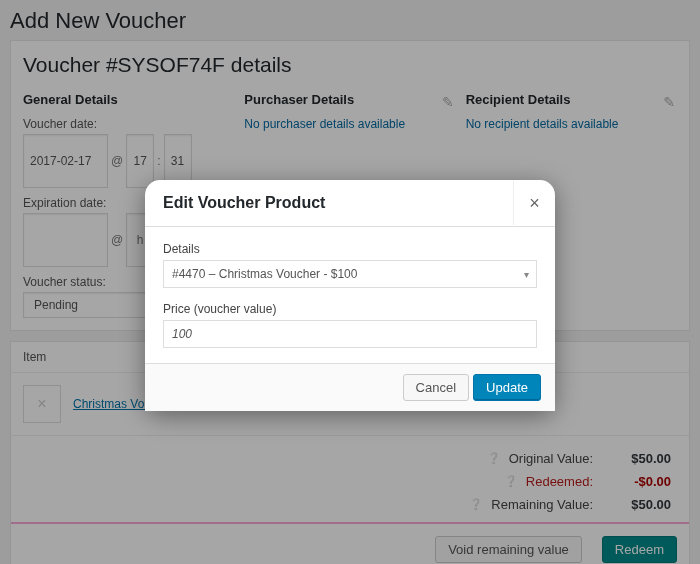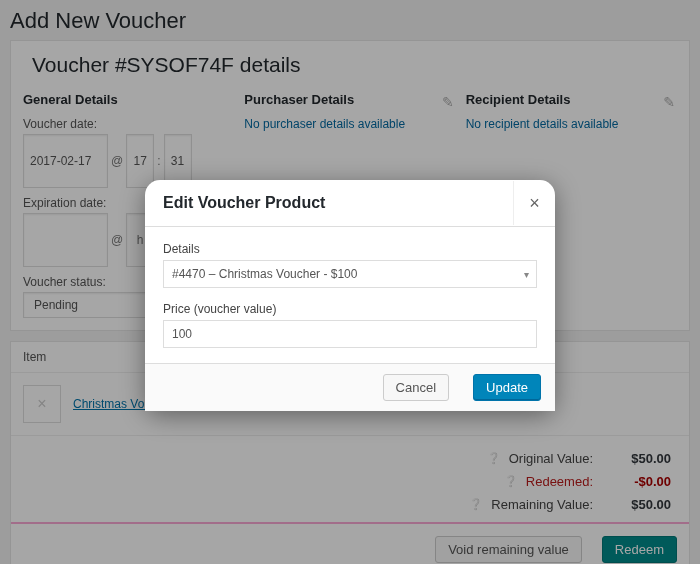--- a/index.html
+++ b/index.html
@@ -1,20 +1,20 @@
 <!DOCTYPE html>
 <html><head>
 <meta charset="utf-8">
 <style>
 * { box-sizing: border-box; margin: 0; padding: 0; }
 body { font-family: -apple-system, BlinkMacSystemFont, "Segoe UI", Helvetica, Arial, sans-serif; background: #f1f1f1; width: 700px; height: 564px; overflow: hidden; position: relative; color: #32373c; font-size: 13px; }
 .page { padding: 0 10px; }
 h1.page-title { font-size: 22px; font-weight: 400; color: #23282d; padding: 8px 0 6px; }
 .panel { background: #fff; border: 1px solid #e5e5e5; padding: 12px; margin-bottom: 10px; }
-.voucher-title { font-size: 21px; font-weight: 300; color: #23282d; margin-bottom: 15px; margin-left: 9px; }
+.voucher-title { font-size: 21px; font-weight: 300; color: #23282d; margin-bottom: 15px; }
 .cols { display: flex; gap: 10px; }
 .col { flex: 1; position: relative; }
 .col h3 { font-size: 13px; font-weight: 600; color: #23282d; margin-bottom: 10px; }
 .sub { font-size: 12px; color: #0369a1; }
 label.small { font-size: 12px; color: #555; display: block; margin-bottom: 3px; }
 input.txt, select.sel { border: 1px solid #ddd; background: #fff; padding: 19px 6px; font-size: 12px; color: #555; box-shadow: inset 0 1px 2px rgba(0,0,0,0.07); }
 input.date { width: 85px; }
 input.tiny { width: 28px; text-align: center; }
 .sep { font-size: 12px; color: #777; padding: 0 3px; }
 .field-row { display: flex; align-items: center; margin-bottom: 8px; }
@@ -39,22 +39,22 @@
 .overlay { position: absolute; inset: 0; background: rgba(0,0,0,0.35); display: flex; align-items: flex-start; justify-content: center; padding-top: 180px; }
 .modal { background: #fff; width: 410px; border-radius: 15px; box-shadow: 0 5px 25px rgba(0,0,0,0.4); }
 .modal-head { display: flex; align-items: center; justify-content: space-between; padding: 14px 18px; border-bottom: 1px solid #ddd; }
 .modal-head h2 { font-size: 16px; font-weight: 600; color: #23282d; }
 .close { font-size: 18px; color: #666; cursor: pointer; padding: 0 6px; border-left: 1px solid #eee; line-height: 44px; margin: -14px -18px -14px 0; width: 42px; text-align: center; }
 .modal-body { padding: 15px 18px; }
 .mod-label { font-size: 12px; color: #444; display: block; margin-bottom: 4px; }
 .mod-select { width: 100%; border: 1px solid #ddd; padding: 6px 24px 6px 8px; font-size: 12px; background: #fff; position: relative; color: #555; }
 .mod-select-wrap { position: relative; margin-bottom: 14px; }
 .mod-select-wrap::after { content: "▾"; position: absolute; right: 8px; top: 50%; transform: translateY(-50%); color: #888; font-size: 10px; pointer-events: none; }
-.mod-input { width: 100%; border: 1px solid #ddd; padding: 6px 8px; font-size: 12px; color: #555; }
-.modal-foot { display: flex; justify-content: flex-end; gap: 24px; padding: 10px 14px; border-top: 1px solid #ddd; background: #fafafa; }
+.mod-input { width: 100%; border: 1px solid #ddd; padding: 6px 8px; font-size: 12px; color: #555; font-style: italic; }
+.modal-foot { display: flex; justify-content: flex-end; gap: 4px; padding: 10px 14px; border-top: 1px solid #ddd; background: #fafafa; }
 </style>
 </head>
 <body>
 
 <div class="page">
   <h1 class="page-title">Add New Voucher</h1>
 
   <div class="panel">
     <div class="voucher-title">Voucher #SYSOF74F details</div>
     <div class="cols">

